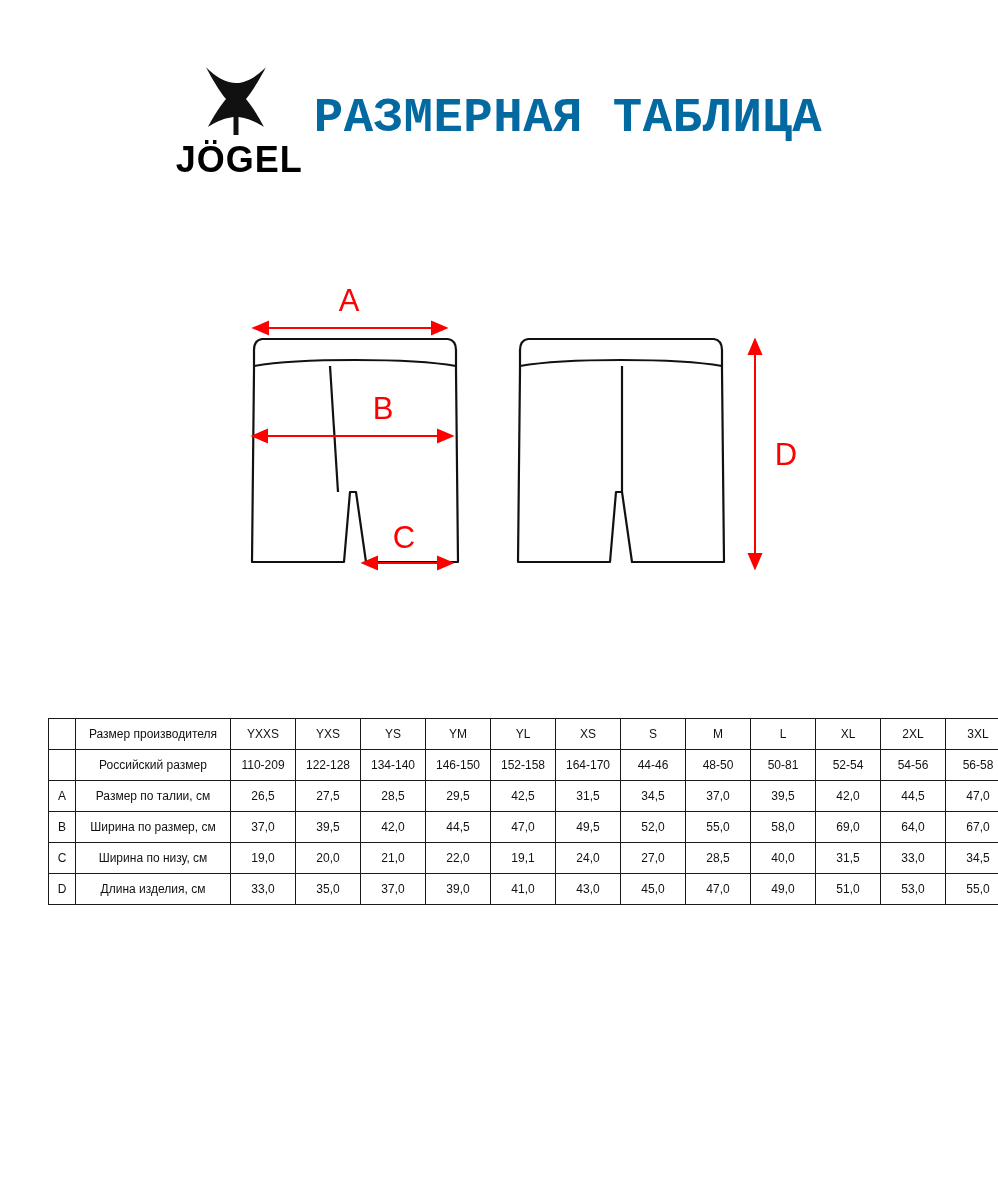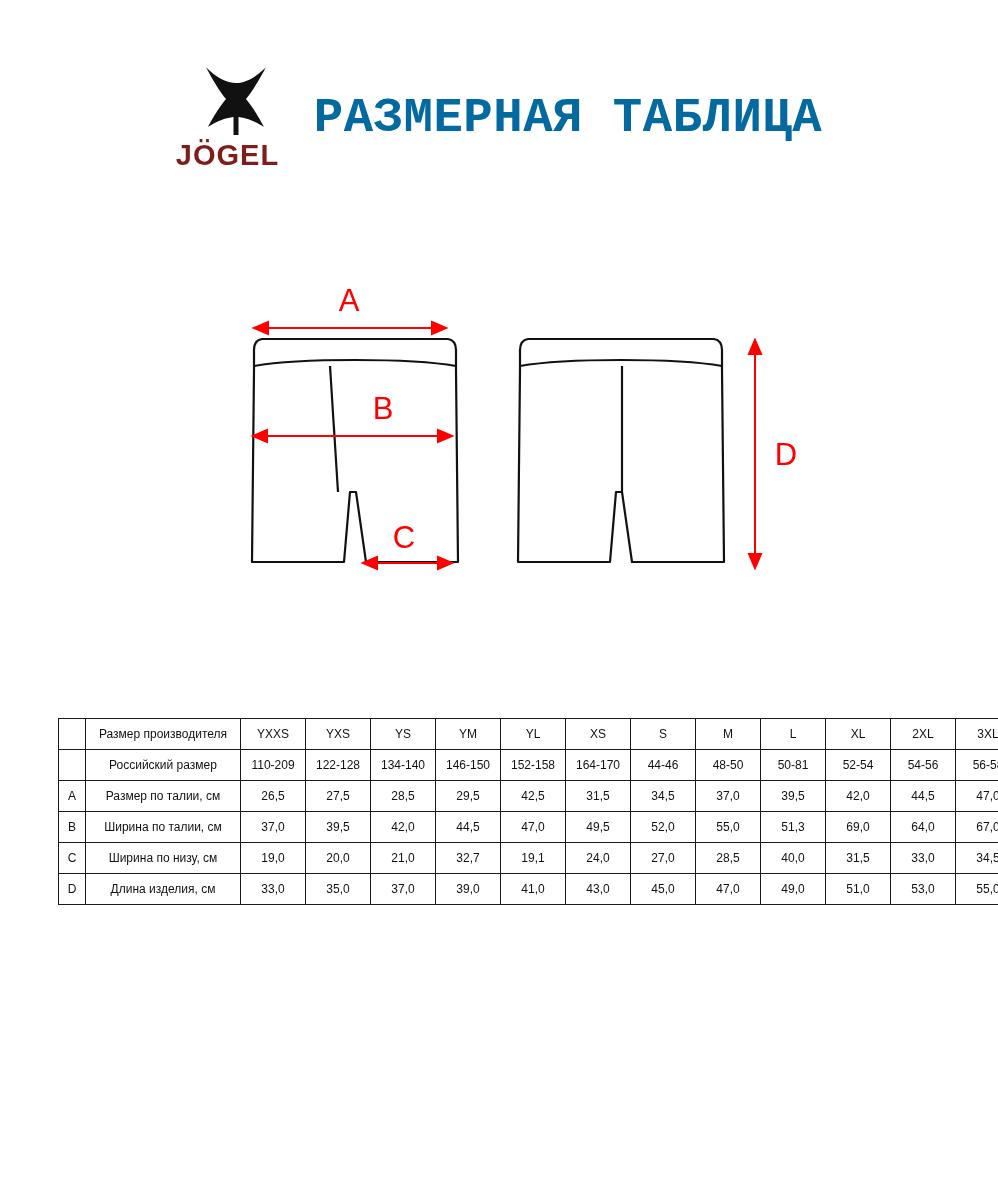--- a/index.html
+++ b/index.html
@@ -38,26 +38,26 @@
     left: 26px;
     top: 2px;
     width: 68px;
     height: 72px;
   }
   .logo-word {
     position: absolute;
     left: 0;
     top: 76px;
     width: 120px;
-    text-align: left;
+    text-align: right;
     font-family: "Liberation Sans", sans-serif;
     font-weight: bold;
-    font-size: 29px;
+    font-size: 36px;
     letter-spacing: 1px;
-    color: #7f1d1d;
+    color: #000000;
   }
   .title {
     font-family: Liberation Mono, monospace;
     font-weight: bold;
     font-size: 49px;
     letter-spacing: 0.5px;
     color: #0369a1;
     white-space: nowrap;
   }
 
@@ -66,21 +66,21 @@
     position: absolute;
     top: 262px;
     left: 0;
     width: 998px;
     height: 350px;
   }
 
   
   .table-wrap {
     position: absolute;
-    left: 58px;
+    left: 48px;
     top: 718px;
     width: 843px;
   }
   table.size-table {
     border-collapse: collapse;
     table-layout: fixed;
     width: 896px;
     font-family: "Liberation Sans", sans-serif;
   }
   table.size-table td, table.size-table th {
@@ -212,41 +212,41 @@
         <td class="val-col">31,5</td>
         <td class="val-col">34,5</td>
         <td class="val-col">37,0</td>
         <td class="val-col">39,5</td>
         <td class="val-col">42,0</td>
         <td class="val-col">44,5</td>
         <td class="val-col">47,0</td>
       </tr>
       <tr>
         <td class="col-letter">B</td>
-        <td class="col-label label-cell">Ширина по талии, см</td>
+        <td class="col-label label-cell">Ширина по размер, см</td>
         <td class="val-col">37,0</td>
         <td class="val-col">39,5</td>
         <td class="val-col">42,0</td>
         <td class="val-col">44,5</td>
         <td class="val-col">47,0</td>
         <td class="val-col">49,5</td>
         <td class="val-col">52,0</td>
         <td class="val-col">55,0</td>
-        <td class="val-col">51,3</td>
+        <td class="val-col">58,0</td>
         <td class="val-col">69,0</td>
         <td class="val-col">64,0</td>
         <td class="val-col">67,0</td>
       </tr>
       <tr>
         <td class="col-letter">C</td>
         <td class="col-label label-cell">Ширина по низу, см</td>
         <td class="val-col">19,0</td>
         <td class="val-col">20,0</td>
         <td class="val-col">21,0</td>
-        <td class="val-col">32,7</td>
+        <td class="val-col">22,0</td>
         <td class="val-col">19,1</td>
         <td class="val-col">24,0</td>
         <td class="val-col">27,0</td>
         <td class="val-col">28,5</td>
         <td class="val-col">40,0</td>
         <td class="val-col">31,5</td>
         <td class="val-col">33,0</td>
         <td class="val-col">34,5</td>
       </tr>
       <tr>

